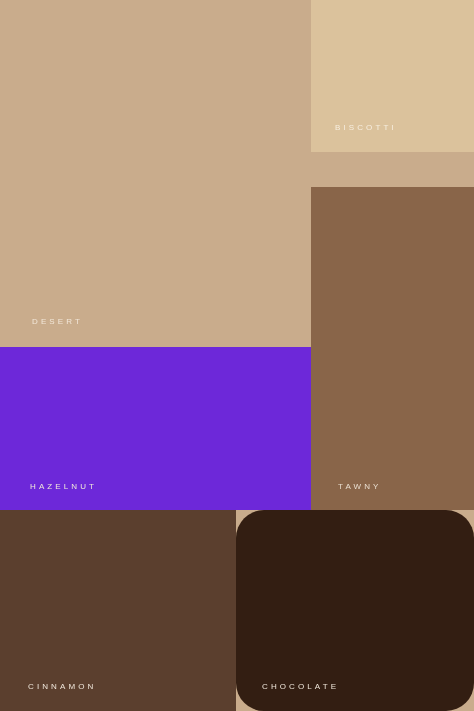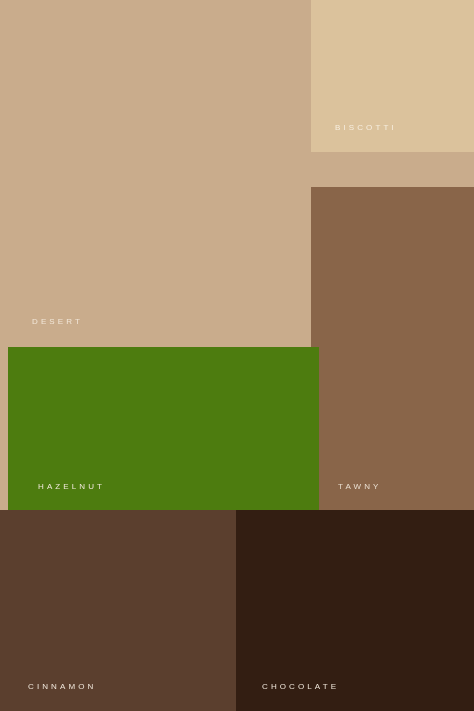--- a/index.html
+++ b/index.html
@@ -36,21 +36,21 @@
     line-height: 1;
     -webkit-font-smoothing: antialiased;
   }
 
   
   #swatch-desert    { left: 0px;   top: 0px;   width: 311px; height: 347px; }
   #swatch-biscotti  { left: 311px; top: 0px;   width: 163px; height: 152px; }
   #swatch-tawny     { left: 311px; top: 187px; width: 163px; height: 323px; }
   #swatch-hazelnut  { left: 0px;   top: 347px; width: 311px; height: 163px; }
   #swatch-cinnamon  { left: 0px;   top: 510px; width: 236px; height: 201px; }
-  #swatch-chocolate { left: 236px; top: 510px; width: 238px; height: 201px; }
+  #swatch-chocolate { left: 236px; top: 510px; width: 238px; height: 201px; border-radius: 28px; }
 
   
   #label-desert    { left: 32px; bottom: 21px; }
   #label-biscotti  { left: 24px; bottom: 20px; }
   #label-tawny     { left: 27px; bottom: 19px; }
   #label-hazelnut  { left: 30px; bottom: 19px; }
   #label-cinnamon  { left: 28px; bottom: 20px; }
   #label-chocolate { left: 26px; bottom: 20px; }
 </style>
 </head>
@@ -63,21 +63,21 @@
   </div>
 
   <div class="swatch" id="swatch-biscotti" style="background-color: rgb(219, 194, 156);">
     <span class="swatch-label" id="label-biscotti" style="color: rgb(247, 238, 223);">BISCOTTI</span>
   </div>
 
   <div class="swatch" id="swatch-tawny" style="background-color: rgb(137, 101, 73);">
     <span class="swatch-label" id="label-tawny" style="color: rgb(234, 223, 209); text-align: center;">TAWNY</span>
   </div>
 
-  <div class="swatch" id="swatch-hazelnut" style="background-color: #4d7c0f; margin-left: 8px;">
+  <div class="swatch" id="swatch-hazelnut" style="background-color: #6d28d9;">
     <span class="swatch-label" id="label-hazelnut" style="color: rgb(240, 232, 218);">HAZELNUT</span>
   </div>
 
   <div class="swatch" id="swatch-cinnamon" style="background-color: rgb(91, 63, 46);">
     <span class="swatch-label" id="label-cinnamon" style="color: rgb(239, 230, 218);">CINNAMON</span>
   </div>
 
   <div class="swatch" id="swatch-chocolate" style="background-color: rgb(51, 30, 18);">
     <span class="swatch-label" id="label-chocolate" style="color: rgb(239, 230, 218);">CHOCOLATE</span>
   </div>

